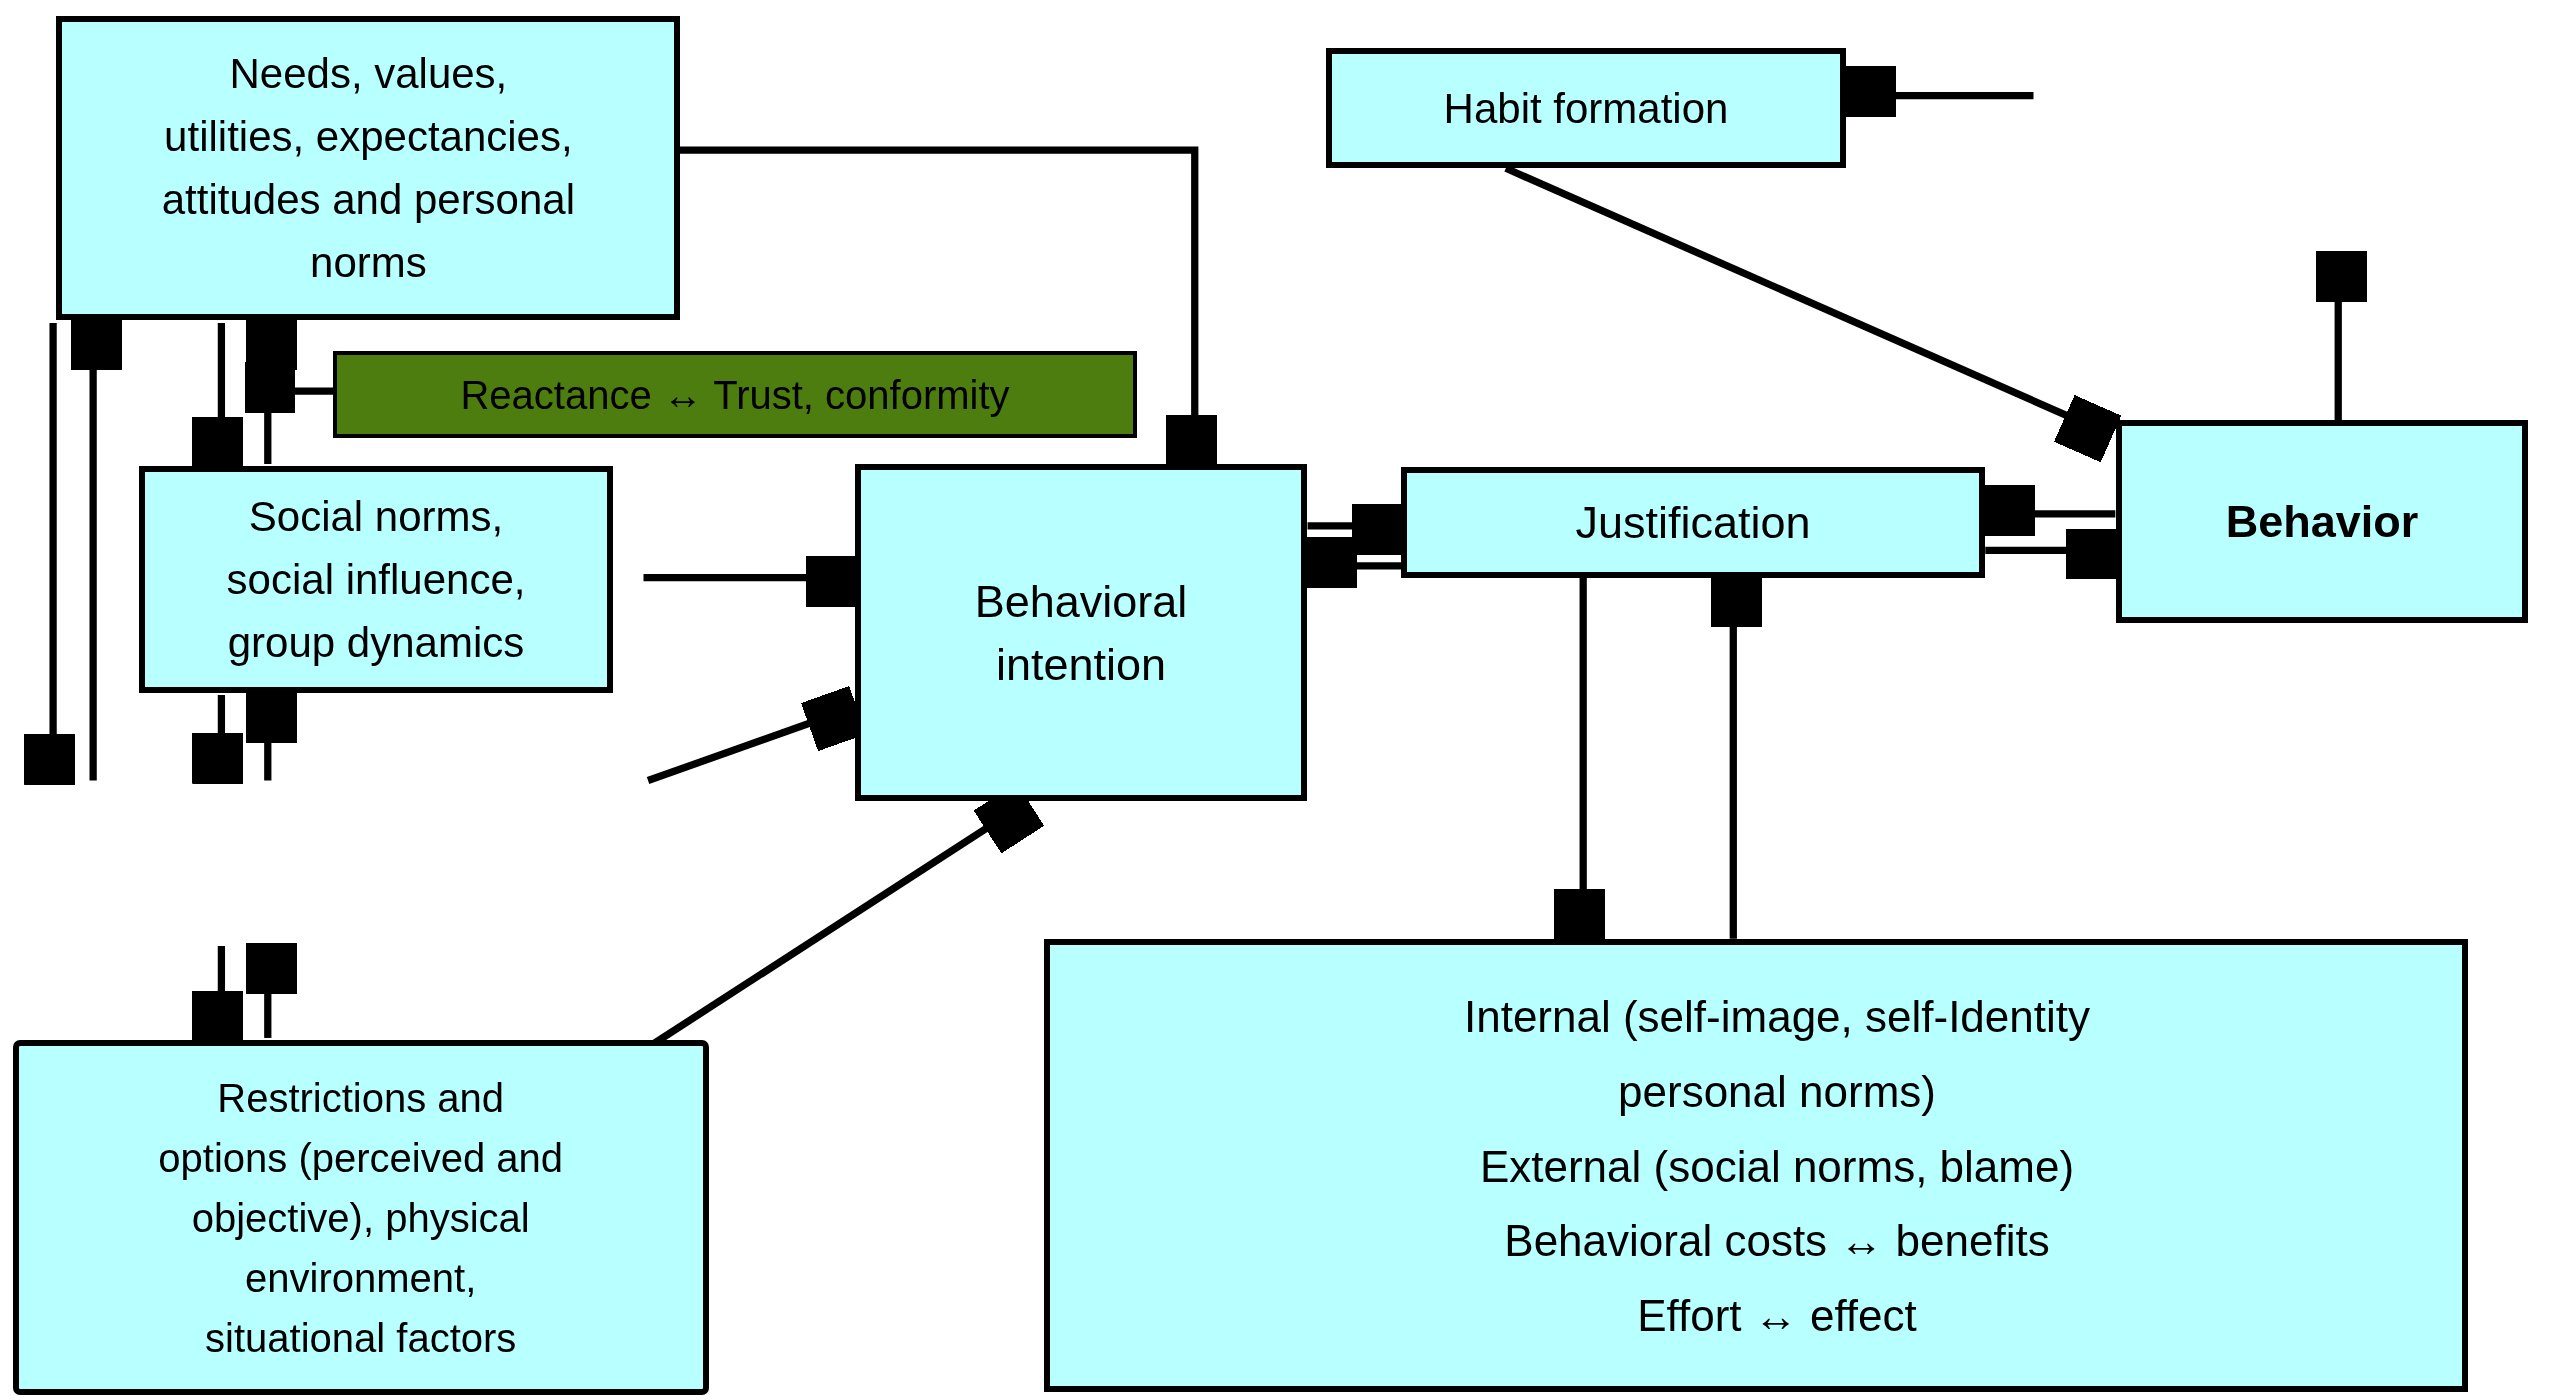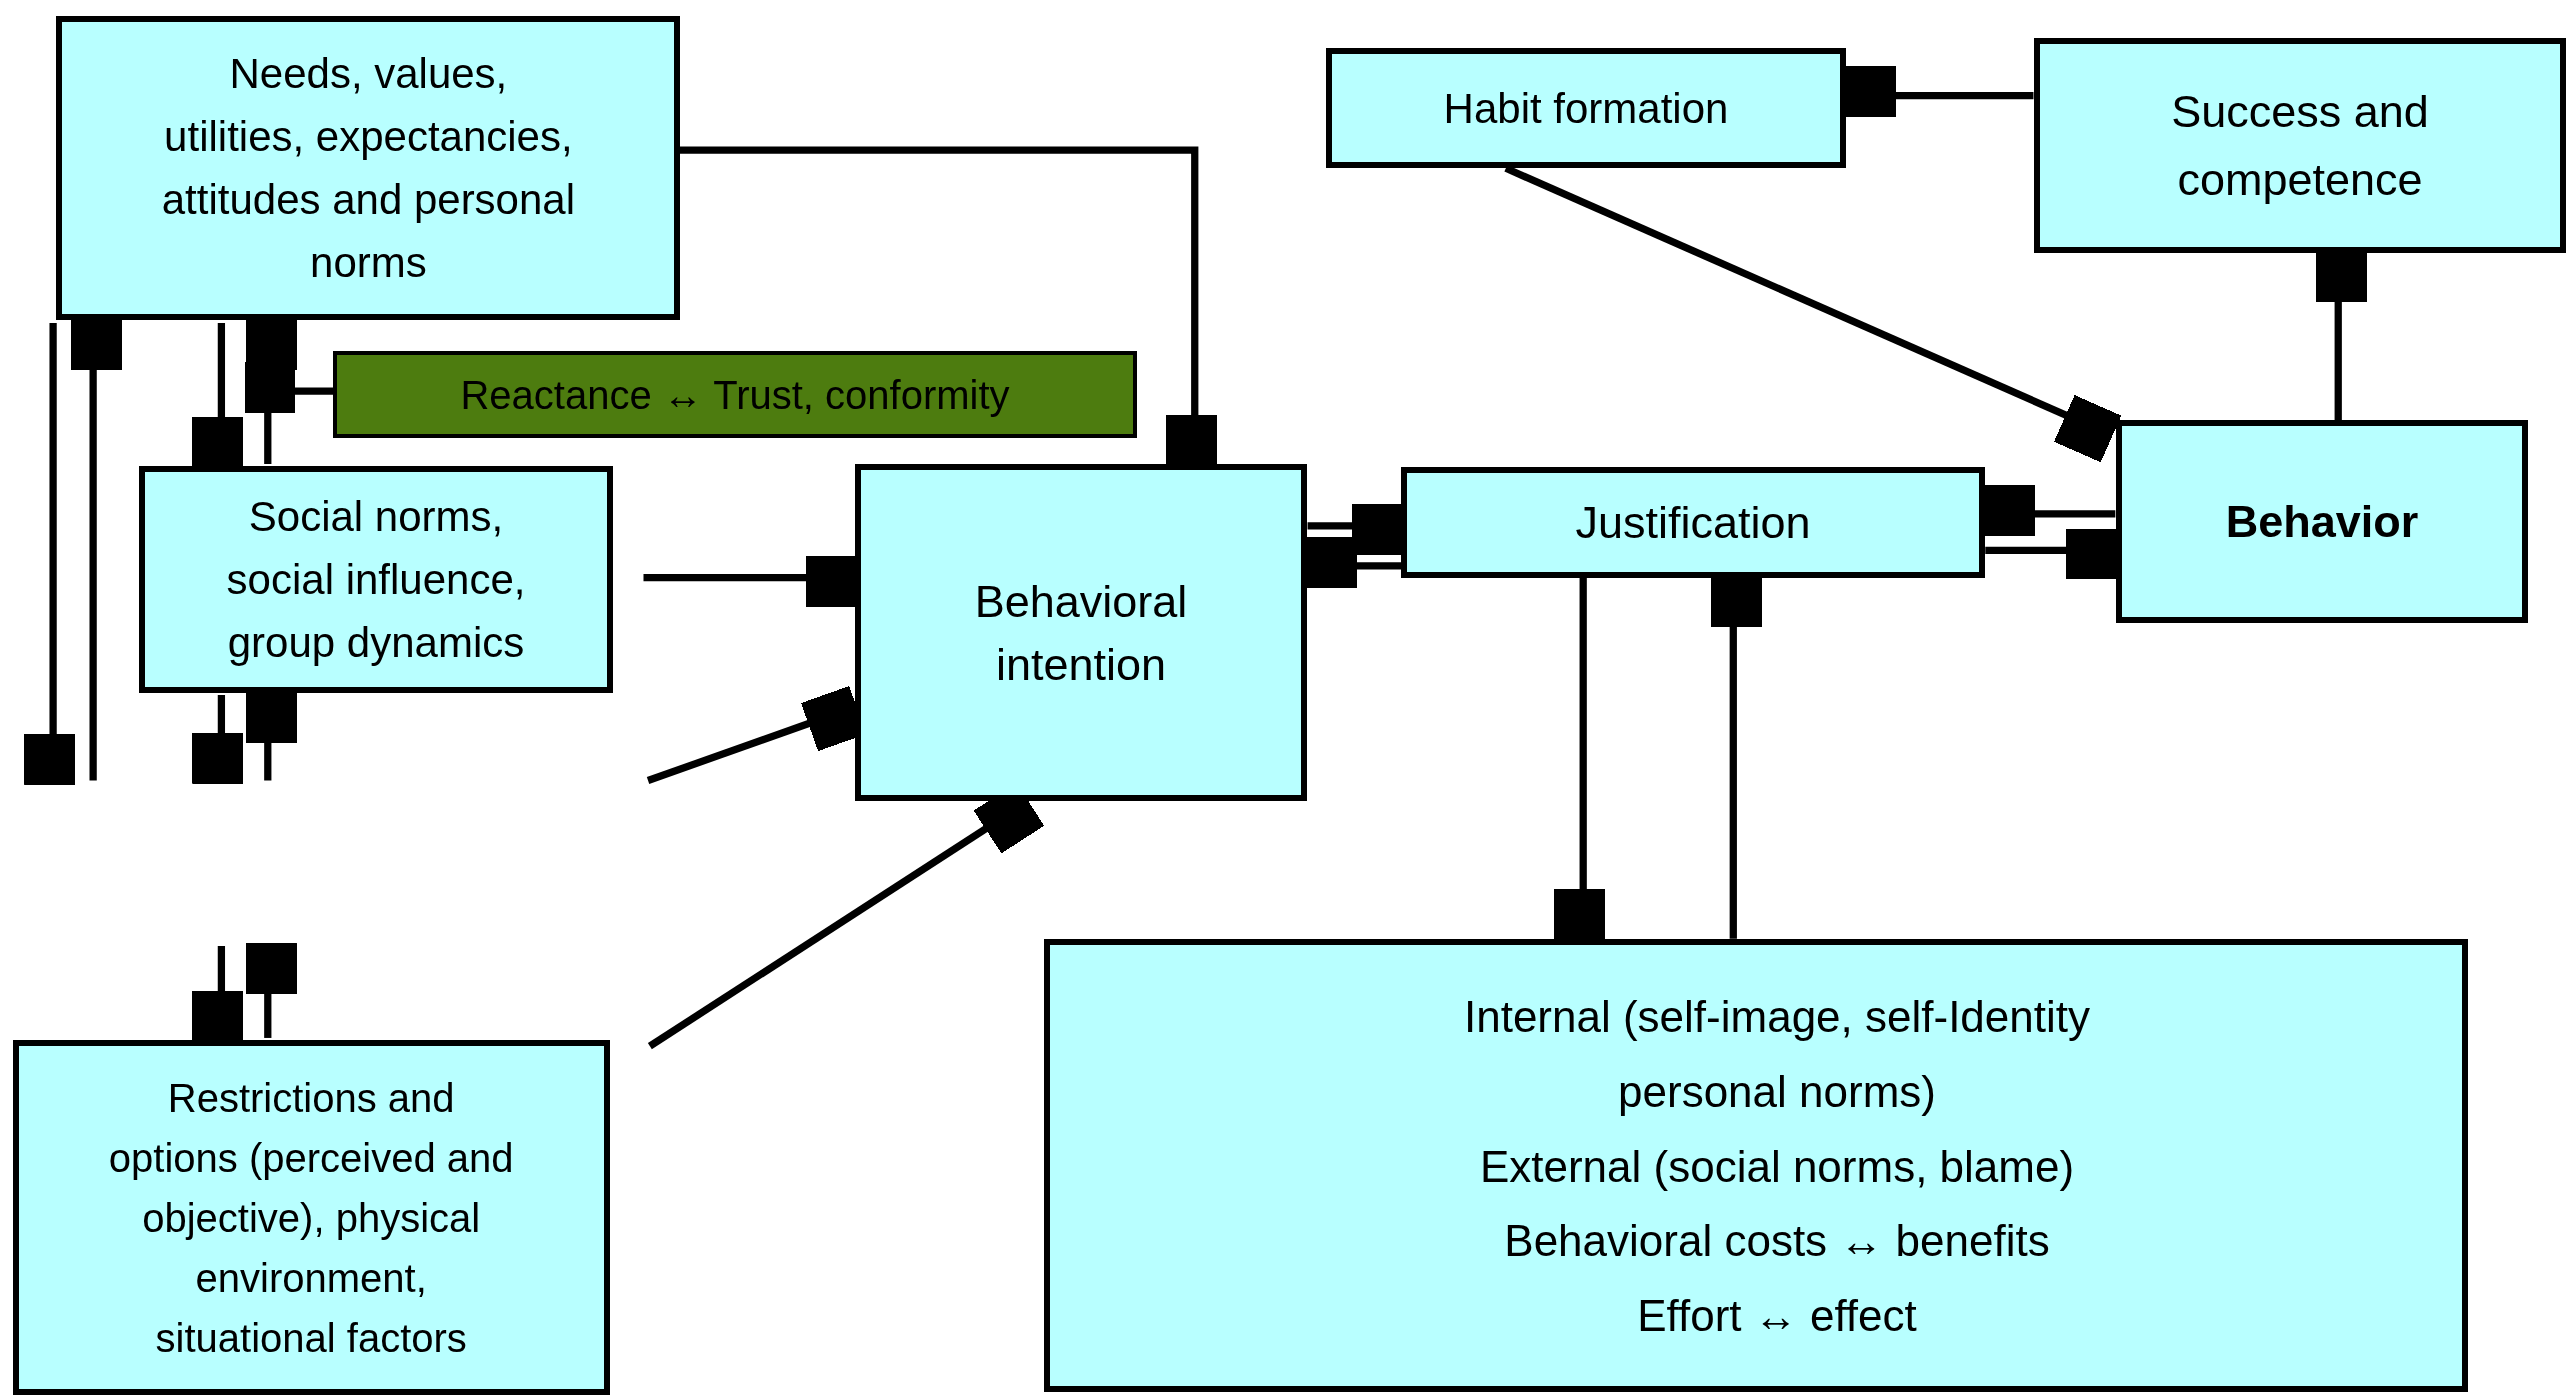--- a/index.html
+++ b/index.html
@@ -21,21 +21,21 @@
     display:flex;align-items:center;justify-content:center;
     text-align:center;
     white-space:pre-line;
     font-size:42px;line-height:1.5;
   }
   .node.white{background:#4d7c0f;border-width:4.5px;}
   #node-needs        {left:16.4px;   top:16.4px;   width:624px;  height:304px;margin-left:40px;}
   #node-reactance    {left:333px;  top:351px;  width:804px;  height:87px;  font-size:40px;}
   #node-social-norms {left:139px;  top:466px;  width:474px;  height:227px;}
   #node-knowledge    {left:18px;   top:783px;  width:628px;  height:162px;}
-  #node-restrictions {left:12.7px;   top:1040px; width:597px;  height:355px; font-size:40px;}
+  #node-restrictions {left:12.7px;   top:1040px; width:696px;  height:355px; font-size:40px;border-radius:7px;}
   #node-intention    {left:855px;  top:464px;  width:452px;  height:337px; font-size:45px;line-height:1.4;}
   #node-habit        {left:1326px; top:48px;   width:520px;  height:120px;}
   #node-success      {left:2034px; top:38px;   width:532px;  height:215px; font-size:45px;}
   #node-behavior     {left:2116px; top:420px;  width:412px;  height:203px; font-size:45px;font-weight:bold;}
   #node-justification{left:1401px; top:467px;  width:584px;  height:111px; font-size:45px;}
   #node-factors      {left:1044px; top:939px; width:1424px; height:453px; font-size:44px;line-height:1.7;align-items:flex-start;padding-top:35px;padding-left:42px;}
 </style>
 </head>
 <body>
 
@@ -80,22 +80,20 @@
 social influence,
 group dynamics</div>
   <div class="node" id="node-restrictions">Restrictions and
 options (perceived and
 objective), physical
 environment,
 situational factors</div>
   <div class="node" id="node-intention">Behavioral
 intention</div>
   <div class="node" id="node-habit">Habit formation</div>
-  <div class="node" id="node-success">Success and
-competence</div>
   <div class="node" id="node-behavior">Behavior</div>
   <div class="node" id="node-justification">Justification</div>
   <div class="node" id="node-factors">Internal (self-image, self-Identity
 personal norms)
 External (social norms, blame)
 Behavioral costs ↔ benefits
 Effort ↔ effect</div>
 
 </div>
 

